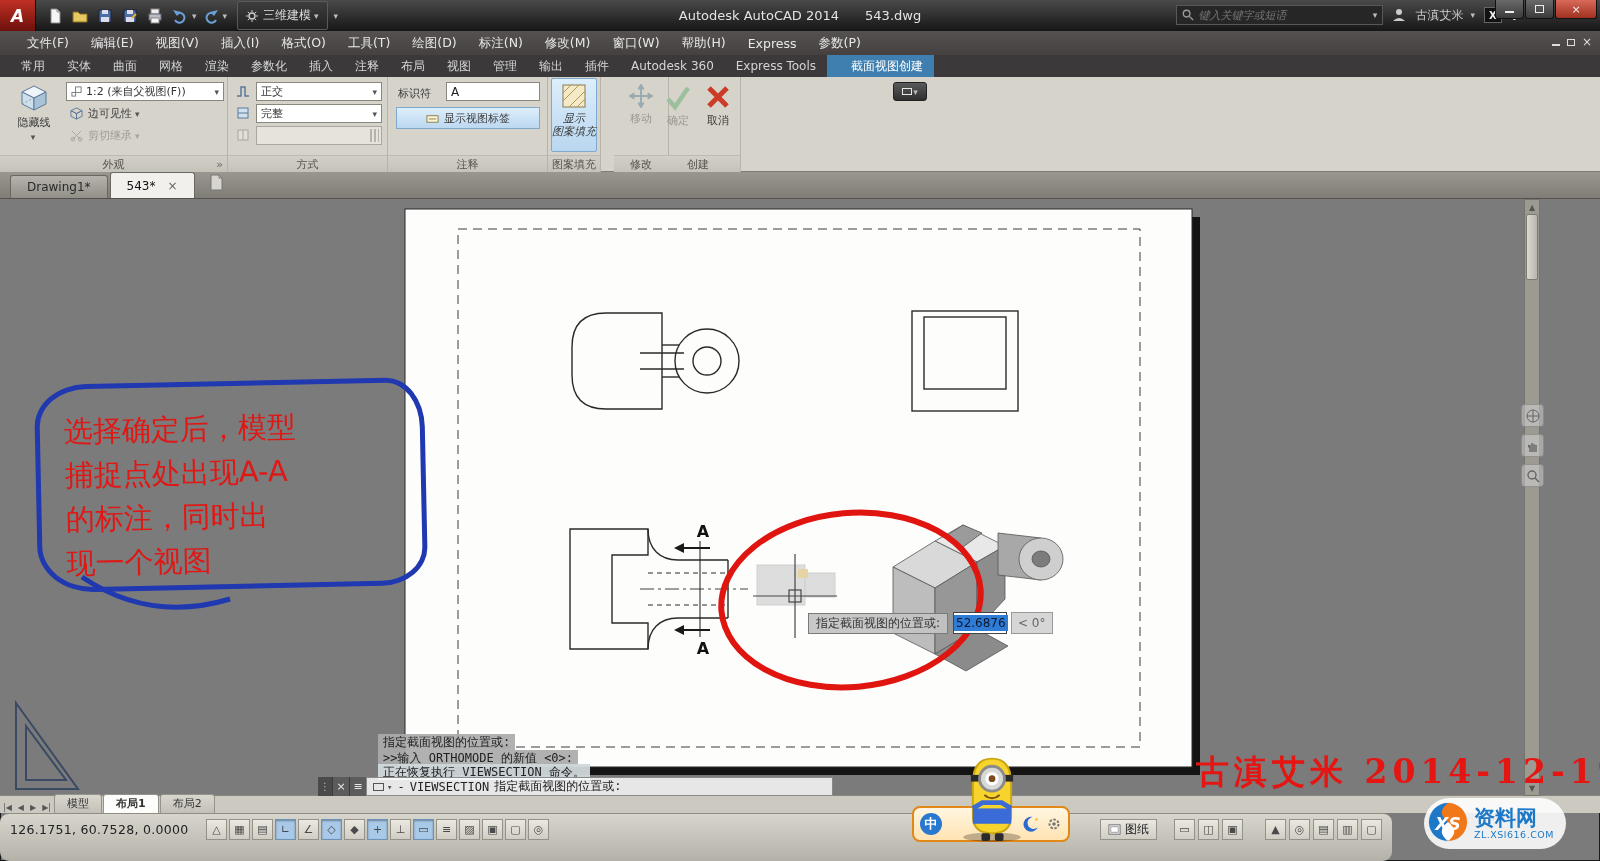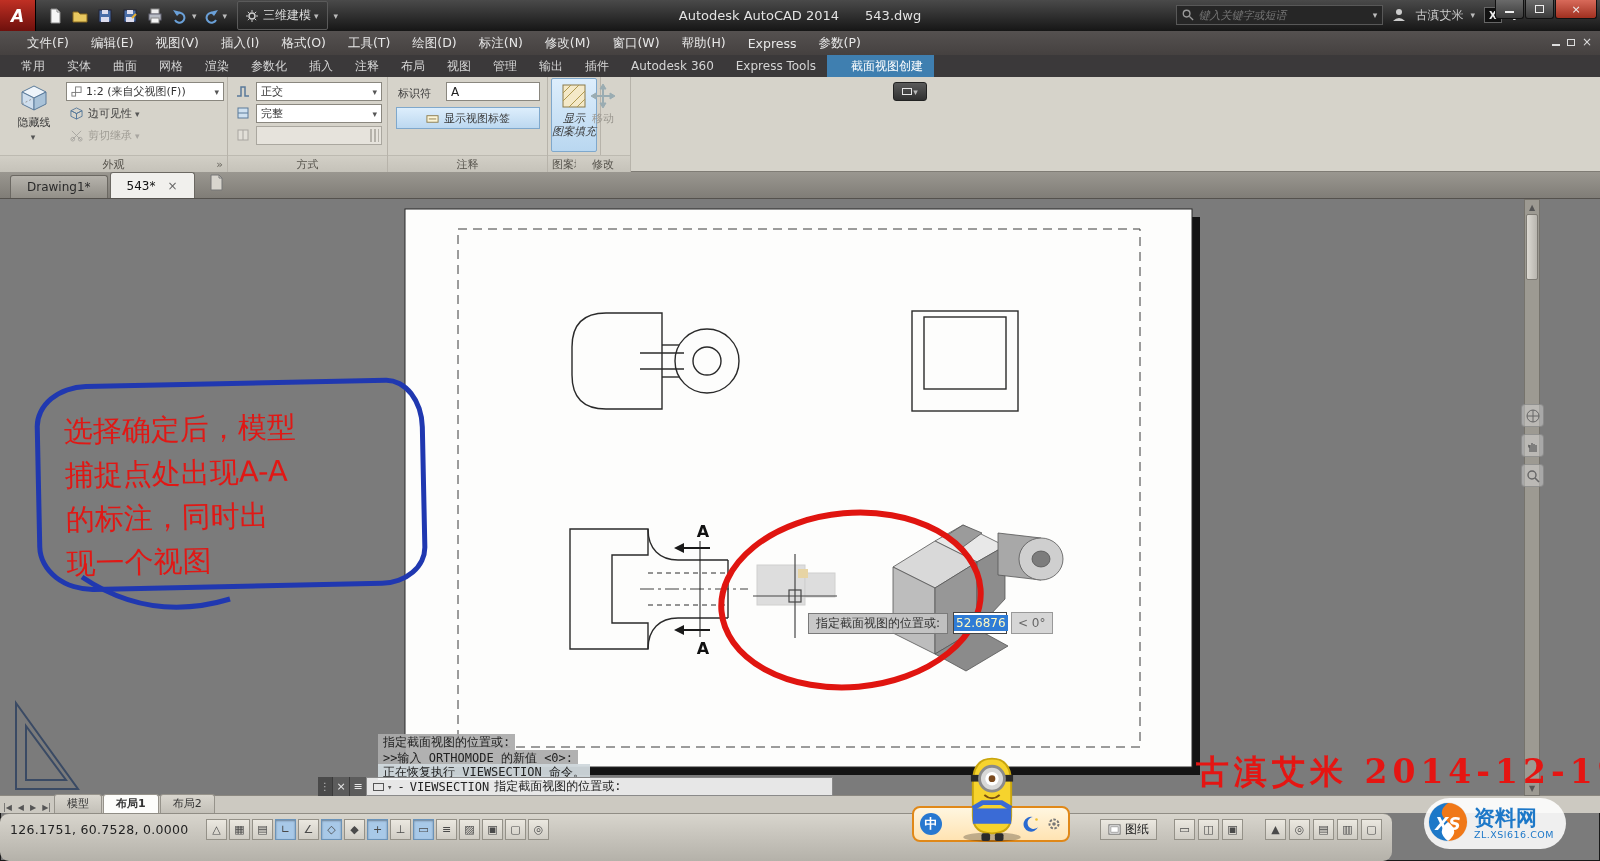--- a/index.html
+++ b/index.html
@@ -65,21 +65,21 @@
 
   
   .canvas{position:absolute;top:198px;left:0;width:1600px;height:597px;background:#7b7b7b;border-top:1px solid #55524e;}
   .draw{position:absolute;left:0;top:0;}
   svg text{font-family:"DejaVu Sans","Liberation Sans",sans-serif;}
 
   .bubble{position:absolute;left:36px;top:182px;width:390px;height:208px;border:5px solid #2038b0;border-radius:52px 38px 46px 56px / 42px 50px 38px 46px;transform:rotate(-1.2deg);padding:20px 10px 0 24px;color:#e01815;font-size:29px;line-height:44px;font-weight:500;z-index:3;}
 
   .tt-prompt{position:absolute;left:808px;top:414px;height:21px;background:rgba(195,195,195,.92);border:1px solid #7a7a7a;color:#333;font-size:12px;display:flex;align-items:center;padding:0 7px;z-index:4;}
   .tt-value{position:absolute;left:953px;top:413px;width:54px;height:22px;background:#fff;border:1px solid #444;font-size:12px;display:flex;align-items:center;z-index:4;}
-  .tt-value .sel{background:#2f7cd6;color:#fef9c3;padding:1px 2px;}
+  .tt-value .sel{background:#2f7cd6;color:#0f172a;padding:1px 2px;}
   .tt-angle{position:absolute;left:1011px;top:413px;height:22px;background:rgba(210,210,210,.92);border:1px solid #999;color:#666;font-size:12px;display:flex;align-items:center;padding:0 6px;z-index:4;}
 
   .cmd-chip{position:absolute;height:16px;display:flex;align-items:center;padding:0 5px;font-family:"DejaVu Sans Mono","Liberation Mono",monospace;font-size:12px;color:#222;background:rgba(170,170,170,.92);z-index:4;}
   .cmd-chip.light{background:rgba(208,216,220,.95);}
   .cmd-bar{position:absolute;left:318px;top:578px;width:515px;height:19px;display:flex;z-index:5;}
   .cmd-grip{width:14px;background:#4a4a4a;color:#bbb;display:flex;align-items:center;justify-content:center;font-size:10px;}
   .cmd-btn{width:17px;background:#5c5c5c;color:#e8e8e8;display:flex;align-items:center;justify-content:center;font-size:11px;border-left:1px solid #3a3a3a;}
   .cmd-input{flex:1;background:rgba(255,255,255,.82);border:1px solid #8a8a8a;display:flex;align-items:center;gap:5px;padding:0 6px;font-family:"DejaVu Sans Mono","Liberation Mono",monospace;font-size:12px;color:#222;}
   .kb-rect{width:11px;height:8px;border:1.5px solid #555;}
 
@@ -359,39 +359,56 @@
             <path d="M2 18 L18 2 M2 10 L10 2 M8 24 L24 8 M16 24 L24 16" stroke="#b09a50" fill="none"></path>
           </svg>
         <span>显示</span>
         <span style="margin-top:-4px;">图案填充</span>
       </div>
       <div class="panel-label">
         <span>图案填充</span>
       </div>
     </div>
 
-    <div class="panel" style="left:576px;width:55px;">
+    <div class="panel" style="left:614px;width:55px;">
       <div class="big-btn disabled" style="left:7px;top:1px;width:40px;height:74px;">
         <svg width="26" height="26" viewBox="0 0 26 26">
             <g fill="#9aacb2" stroke="#9aacb2">
               <path d="M13 1 L16 6 L10 6 Z"></path>
               <path d="M13 25 L16 20 L10 20 Z"></path>
               <path d="M1 13 L6 10 L6 16 Z"></path>
               <path d="M25 13 L20 10 L20 16 Z"></path>
               <line x1="13" y1="5" x2="13" y2="21" stroke-width="2"></line>
               <line x1="5" y1="13" x2="21" y2="13" stroke-width="2"></line>
             </g>
           </svg>
         <span>移动</span>
       </div>
       <div class="panel-label">
         <span>修改</span>
       </div>
     </div>
 
+    <div class="panel" style="left:656px;width:85px;">
+      <div class="big-btn disabled" style="left:3px;top:1px;width:38px;height:74px;">
+        <svg width="28" height="28" viewBox="0 0 28 28">
+            <path d="M4 16 L11 24 L24 5" fill="none" stroke="#9cc09c" stroke-width="4.5"></path>
+          </svg>
+        <span>确定</span>
+      </div>
+      <div class="big-btn" style="left:43px;top:1px;width:38px;height:74px;">
+        <svg width="28" height="28" viewBox="0 0 28 28">
+            <path d="M5 5 L23 23 M23 5 L5 23" fill="none" stroke="#cc3b28" stroke-width="5"></path>
+          </svg>
+        <span>取消</span>
+      </div>
+      <div class="panel-label">
+        <span>创建</span>
+      </div>
+    </div>
 
     <div class="media-btn">
       <span class="media-rect"></span>
       <span class="tb-caret">▾</span>
     </div>
   </div>
 
   <div class="file-tabs">
     <div class="ftab">
       <span>Drawing1*</span>

